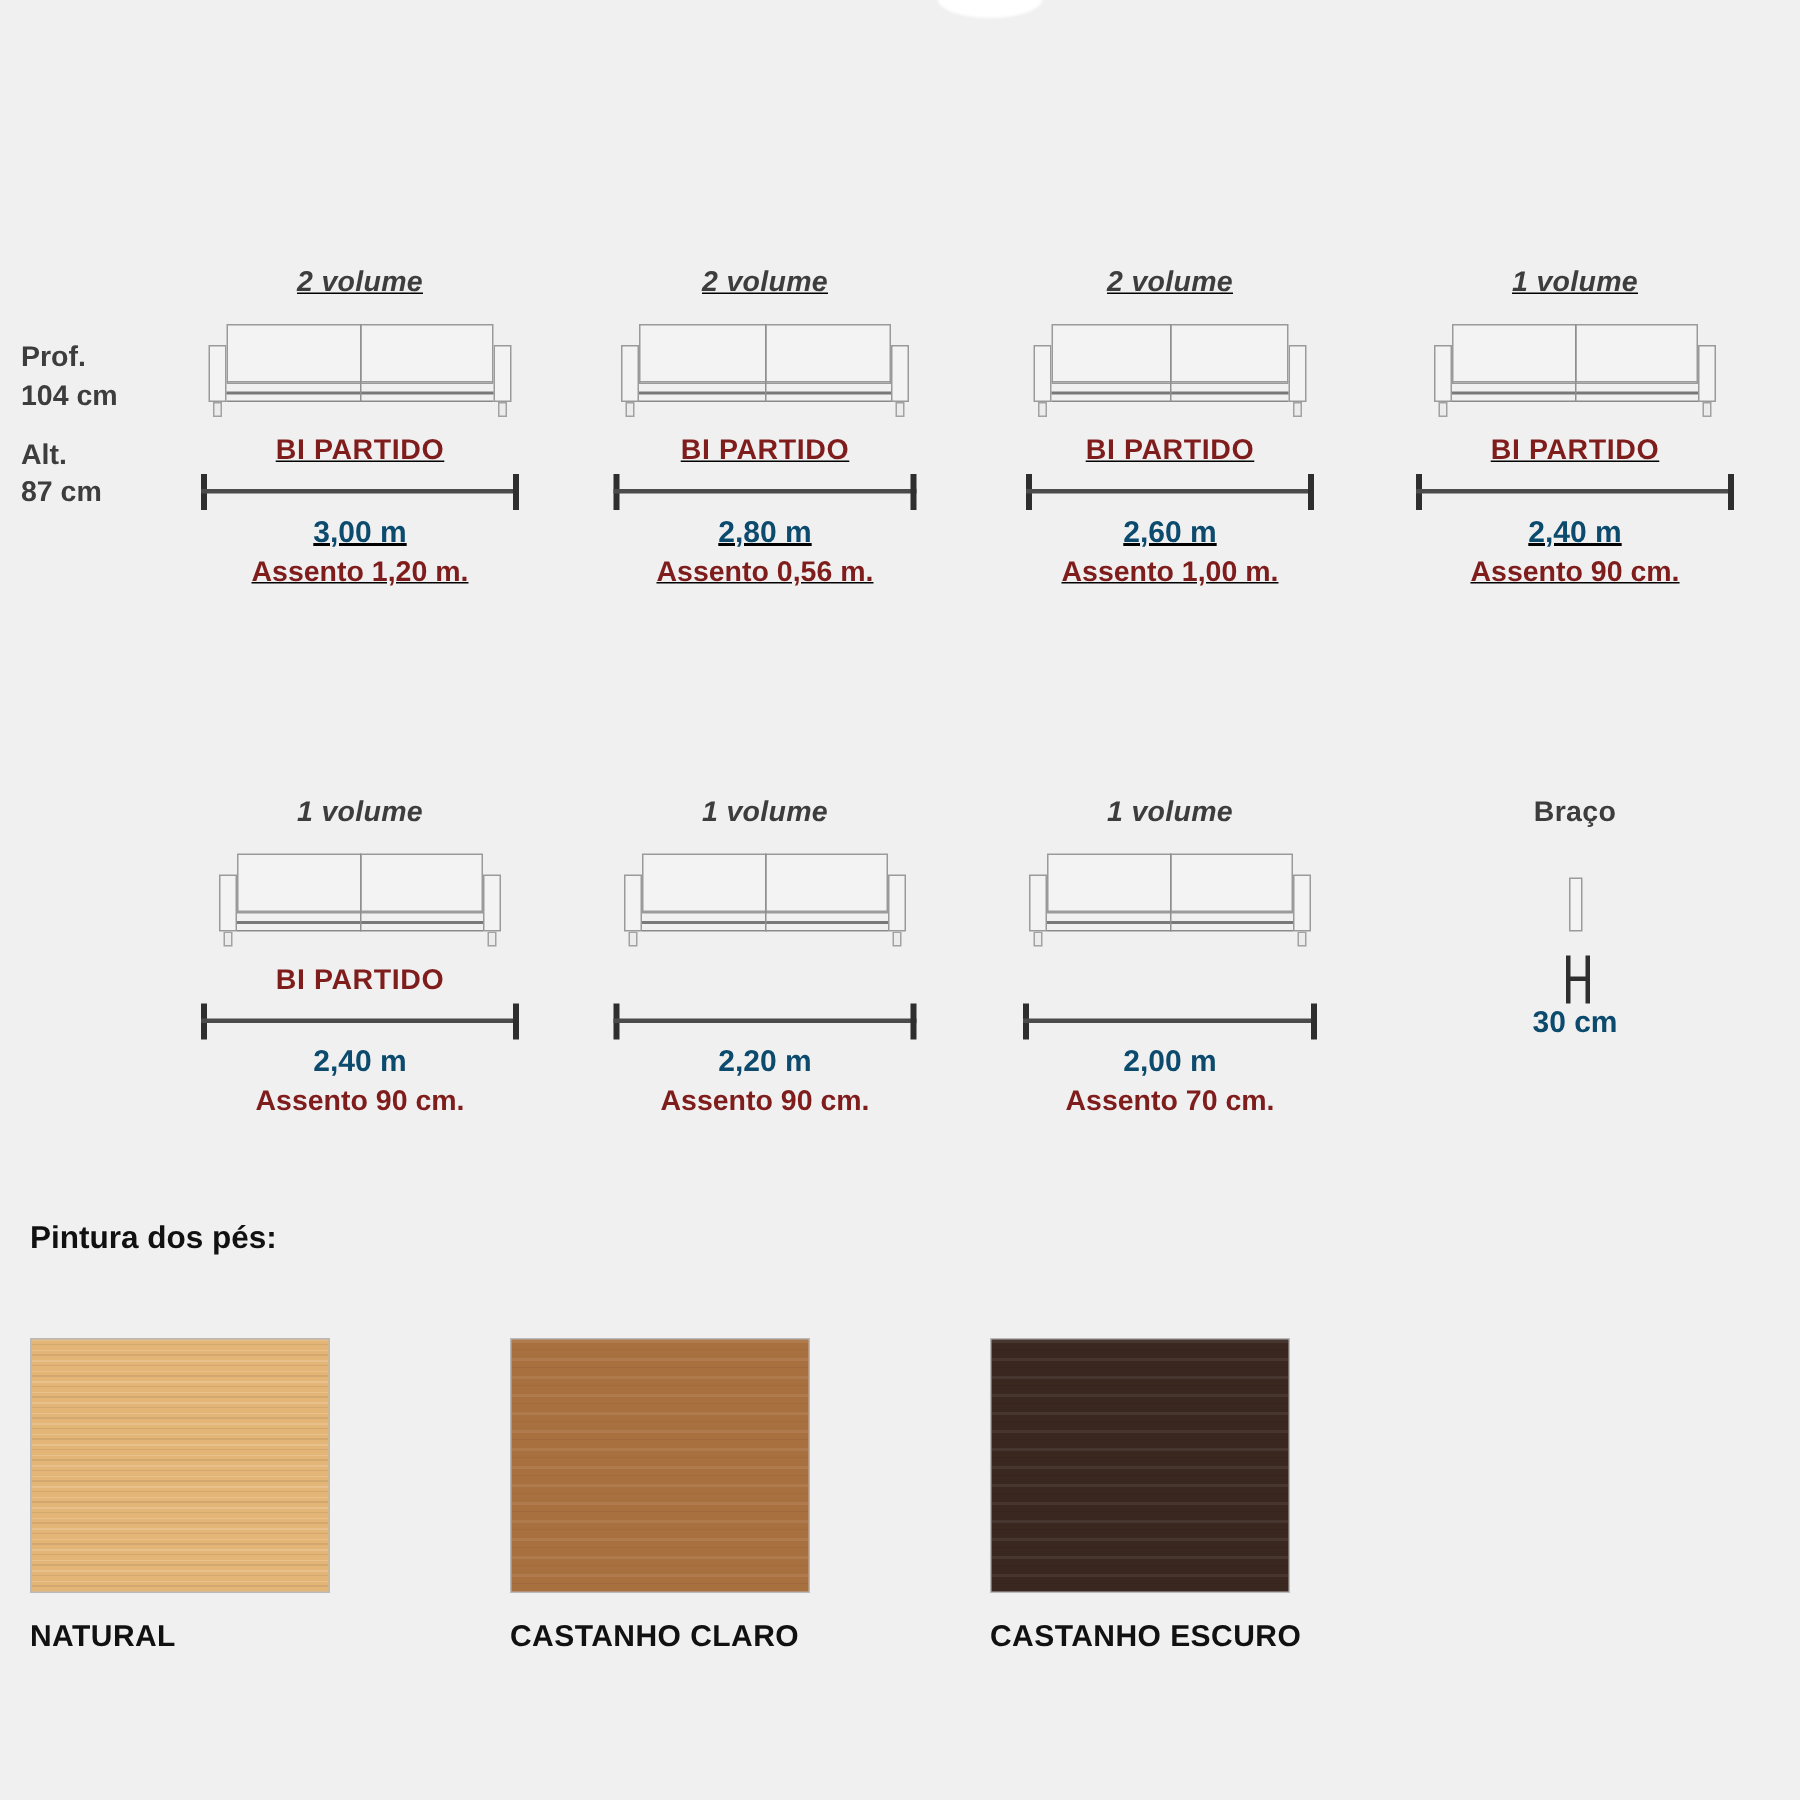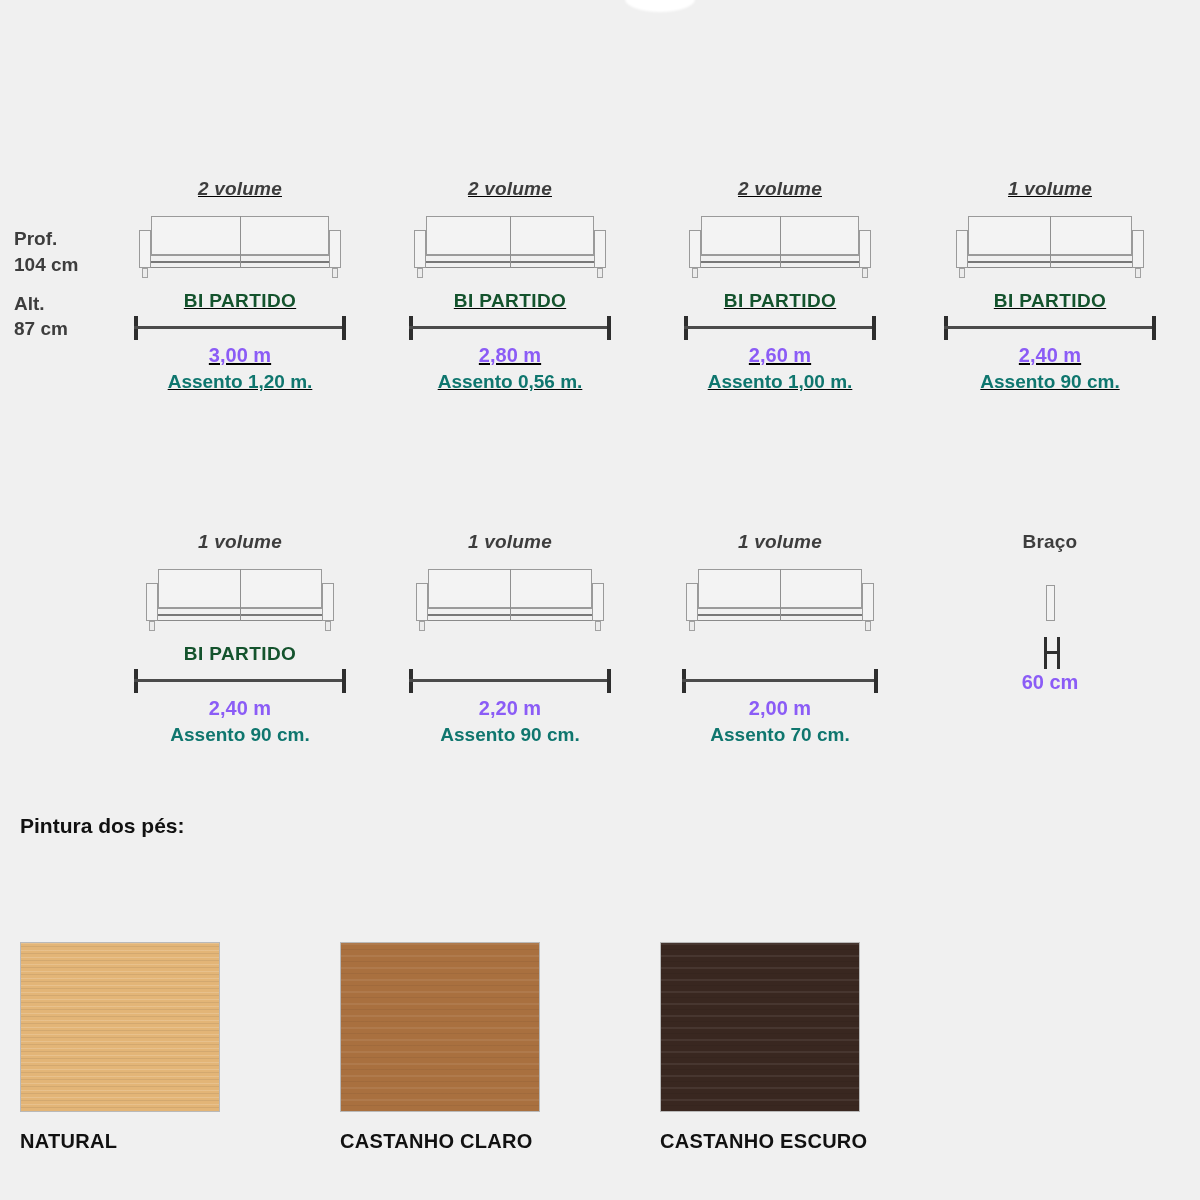--- a/index.html
+++ b/index.html
@@ -124,21 +124,21 @@
     border: 1px solid #a2a2a2;
     background: #ececec;
   }
   .sofa .leg-l { left: 7px; }
   .sofa .leg-r { right: 7px; }
 
   
   .bipartido {
     font-weight: bold;
     font-size: 19px;
-    color: #14532d;
+    color: #7f1d1d;
     letter-spacing: .4px;
     height: 26px;
     margin-top: 12px;
   }
   .bipartido.empty { visibility: hidden; }
 
   
   .dimbar { position: relative; height: 22px; }
   .dimbar .line {
     position: absolute;
@@ -149,27 +149,27 @@
   .dimbar .cap {
     position: absolute;
     top: 0;
     width: 4px; height: 24px;
     background: #2e2e2e;
   }
 
   .meas {
     font-weight: bold;
     font-size: 20px;
-    color: #8b5cf6;
+    color: #0c4a6e;
     margin-top: 6px;
   }
   .assento {
     font-weight: bold;
     font-size: 19px;
-    color: #0f766e;
+    color: #7f1d1d;
     margin-top: 4px;
   }
 
   
   .braco-shape { position: relative; height: 62px; width: 60px; }
   .braco-shape .piece {
     position: absolute;
     left: 26px; top: 16px;
     width: 9px; height: 36px;
     border: 1px solid #9a9a9a;
@@ -195,21 +195,21 @@
   .pintura-title {
     position: absolute;
     left: 20px; top: 814px;
     font-weight: bold;
     font-size: 21px;
     color: #111;
   }
 
   .swatch-row {
     position: absolute;
-    left: 0; top: 942px;
+    left: 0; top: 892px;
     width: 1200px;
     display: flex;
   }
   .swatch-cell { width: 320px; }
   .swatch-cell.first { margin-left: 20px; }
 
   .swatch {
     width: 200px; height: 170px;
     border: 1px solid #b9b9b9;
     position: relative;
@@ -457,21 +457,21 @@
     <div class="cell">
       <div class="volume" style="font-style:normal">Braço</div>
       <div class="braco-shape">
         <div class="piece"></div>
       </div>
       <div class="braco-h">
         <div class="tick tick-l"></div>
         <div class="bar"></div>
         <div class="tick tick-r"></div>
       </div>
-      <div class="meas" style="margin-top:0">60 cm</div>
+      <div class="meas" style="margin-top:0">30 cm</div>
     </div>
 
   </div>
 
   <div class="pintura-title">Pintura dos pés:</div>
 
   <div class="swatch-row">
 
     <div class="swatch-cell first">
       <div class="swatch" style="background: rgb(227, 181, 119);">

